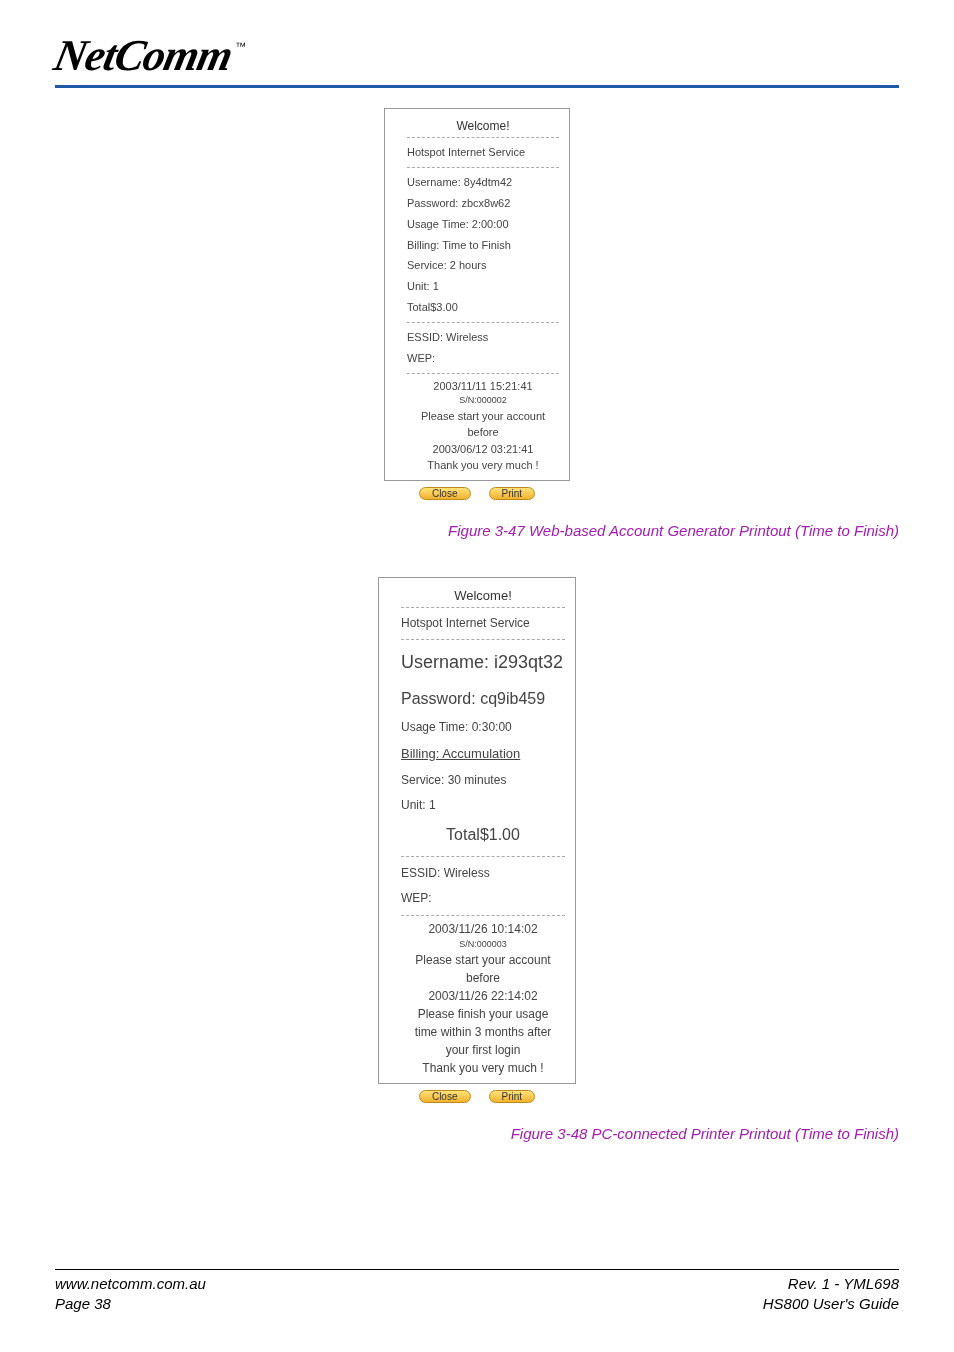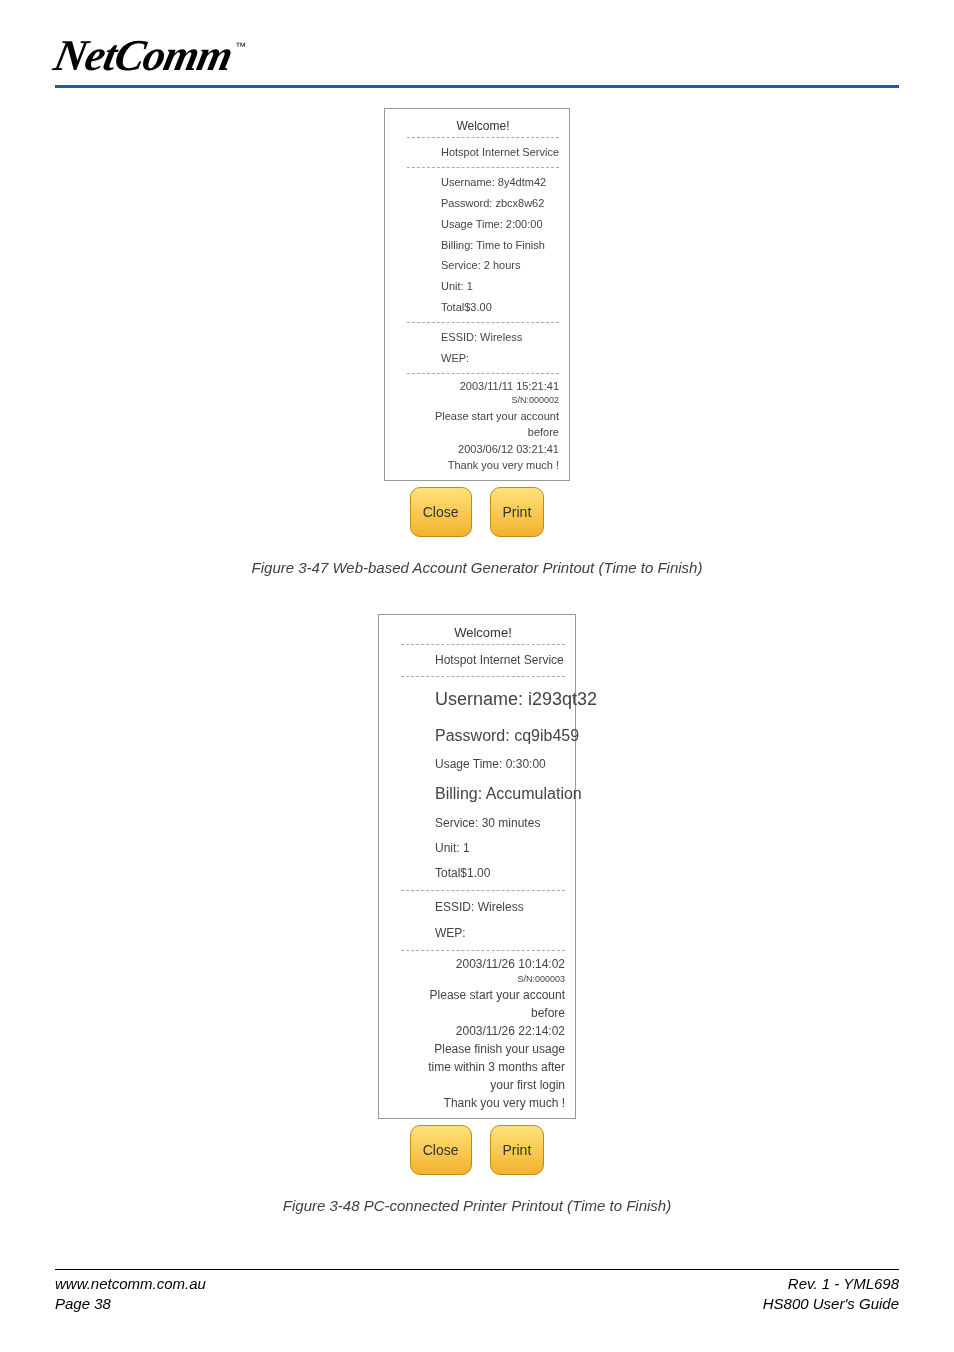--- a/index.html
+++ b/index.html
@@ -57,51 +57,50 @@
   .dash {
     border: none;
     border-top: 1px dashed #aaa;
     margin: 4px 0;
   }
   .row {
     font-size: 11px;
     color: #444;
     line-height: 1.9;
     white-space: nowrap;
-    margin-left: 34px;
   }
   .footer-block {
-    text-align: right;
+    text-align: center;
     font-size: 11px;
     color: #444;
     line-height: 1.5;
   }
   .footer-block .sn { font-size: 9px; }
   .btn-row {
     display: flex;
     justify-content: center;
     gap: 18px;
     margin-top: 6px;
   }
   .btn {
     background: linear-gradient(#ffe27a, #f2b22d);
     border: 1px solid #c08a1a;
     border-radius: 10px;
-    font-size: 14px;
-    padding: 16px 12px;
+    font-size: 10px;
+    padding: 0 12px;
     color: #333;
     cursor: pointer;
   }
   .caption {
-    text-align: center;
+    text-align: right;
     font-style: italic;
     font-family: Arial, sans-serif;
     font-size: 15px;
     margin: 22px 0 38px 0;
-    color: #404040;
+    color: #a21caf;
   }
   .page-footer {
     position: absolute;
     left: 55px;
     right: 55px;
     bottom: 38px;
   }
   .page-footer hr {
     border: none;
     border-top: 1px solid #000;
@@ -164,24 +163,24 @@
   <div class="receipt-wrap">
     <div>
       <div class="receipt" style="width:198px;">
         <div class="welcome" style="font-size:13px;">Welcome!</div>
         <hr class="dash">
         <div class="row" style="font-size:12px;">Hotspot Internet Service</div>
         <hr class="dash">
         <div class="row" style="font-size:18px;line-height:2.1;">Username: i293qt32</div>
         <div class="row" style="font-size:16px;line-height:2.1;">Password: cq9ib459</div>
         <div class="row" style="font-size:12px;line-height:2.1;">Usage Time: 0:30:00</div>
-        <div class="row" style="font-size:16px;line-height:2.1;">Billing: Accumulation</div>
+        <div class="row" style="font-size:13px;line-height:2.1;text-decoration:underline;">Billing: Accumulation</div>
         <div class="row" style="font-size:12px;line-height:2.1;">Service: 30 minutes</div>
         <div class="row" style="font-size:12px;line-height:2.1;">Unit: 1</div>
-        <div class="row" style="font-size:12px;line-height:2.1;">Total$1.00</div>
+        <div class="row" style="font-size:16px;line-height:2.1;text-align:center;">Total$1.00</div>
         <hr class="dash">
         <div class="row" style="font-size:12px;line-height:2.1;">ESSID: Wireless</div>
         <div class="row" style="font-size:12px;line-height:2.1;">WEP:</div>
         <hr class="dash">
         <div class="footer-block" style="font-size:12px;">
           <div>2003/11/26 10:14:02</div>
           <div class="sn">S/N:000003</div>
           <div>Please start your account</div>
           <div>before</div>
           <div>2003/11/26 22:14:02</div>

